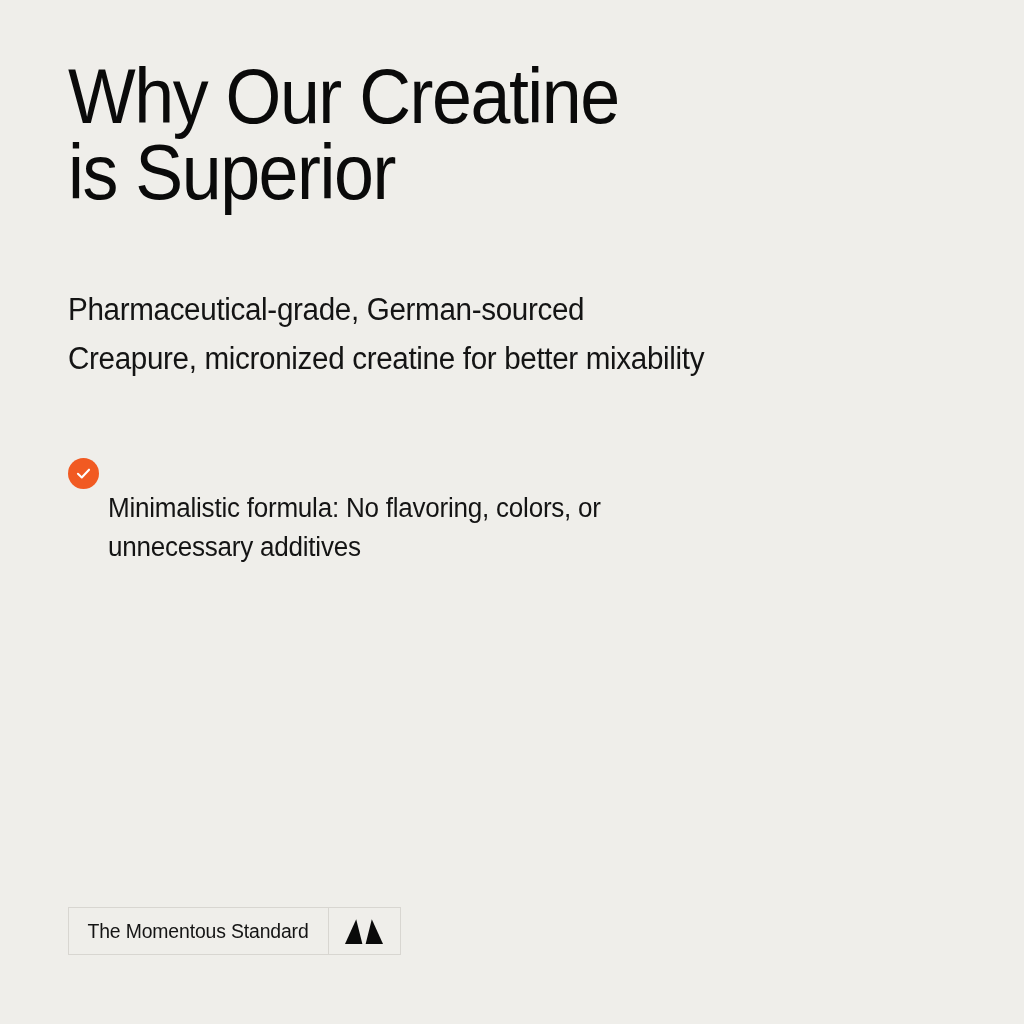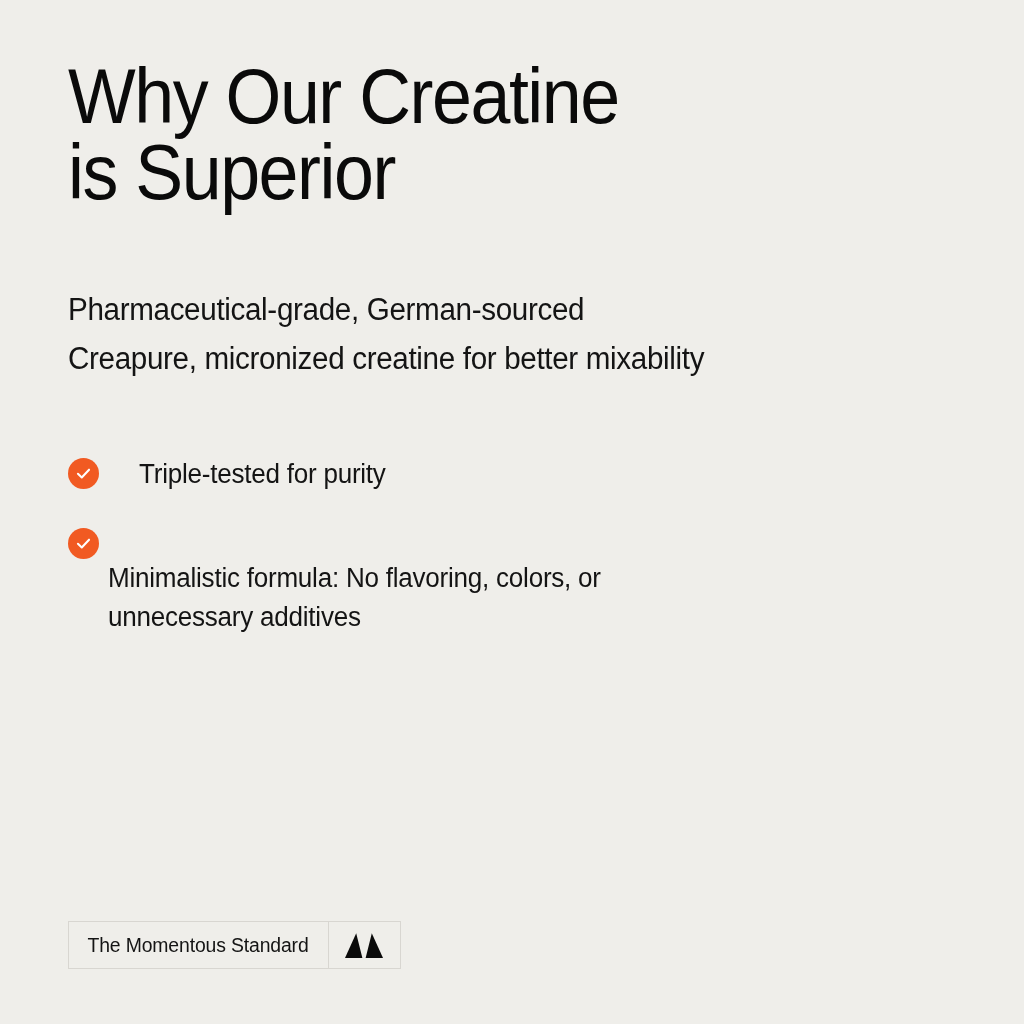--- a/index.html
+++ b/index.html
@@ -110,21 +110,20 @@
   .badge {
     position: absolute;
     left: 68px;
     top: 907px;
     height: 48px;
     display: flex;
     align-items: stretch;
     border: 1px solid #D8D6D1;
     background: transparent;
     box-sizing: border-box;
-    margin-top: 14px;
   }
   .badge-label {
     display: flex;
     align-items: center;
     padding: 0 16px 0 15px;
     font-size: 20px;
     letter-spacing: -0.15px;
     color: #141414;
     white-space: nowrap;
     transform: scaleX(0.97);
@@ -152,28 +151,20 @@
 <div class="card">
 
   <h1 class="headline">Why Our Creatine
 is Superior</h1>
 
   <p class="subtitle">Pharmaceutical-grade, German-sourced
 Creapure, micronized creatine for better mixability</p>
 
   <ul class="bullets">
 
-    <li class="bullet">
-      <span class="check-icon">
-        <svg viewBox="0 0 24 24" aria-hidden="true">
-          <path d="M5 12.4 L9.8 17 L19 7.2" fill="none" stroke="#FFFFFF" stroke-width="2.6" stroke-linecap="round" stroke-linejoin="round"></path>
-        </svg>
-      </span>
-      <span class="bullet-text">Triple-tested for purity</span>
-    </li>
 
 
 
     <li class="bullet">
       <span class="check-icon">
         <svg viewBox="0 0 24 24" aria-hidden="true">
           <path d="M5 12.4 L9.8 17 L19 7.2" fill="none" stroke="#FFFFFF" stroke-width="2.6" stroke-linecap="round" stroke-linejoin="round"></path>
         </svg>
       </span>
       <span class="bullet-text">Minimalistic formula: No flavoring, colors, or

